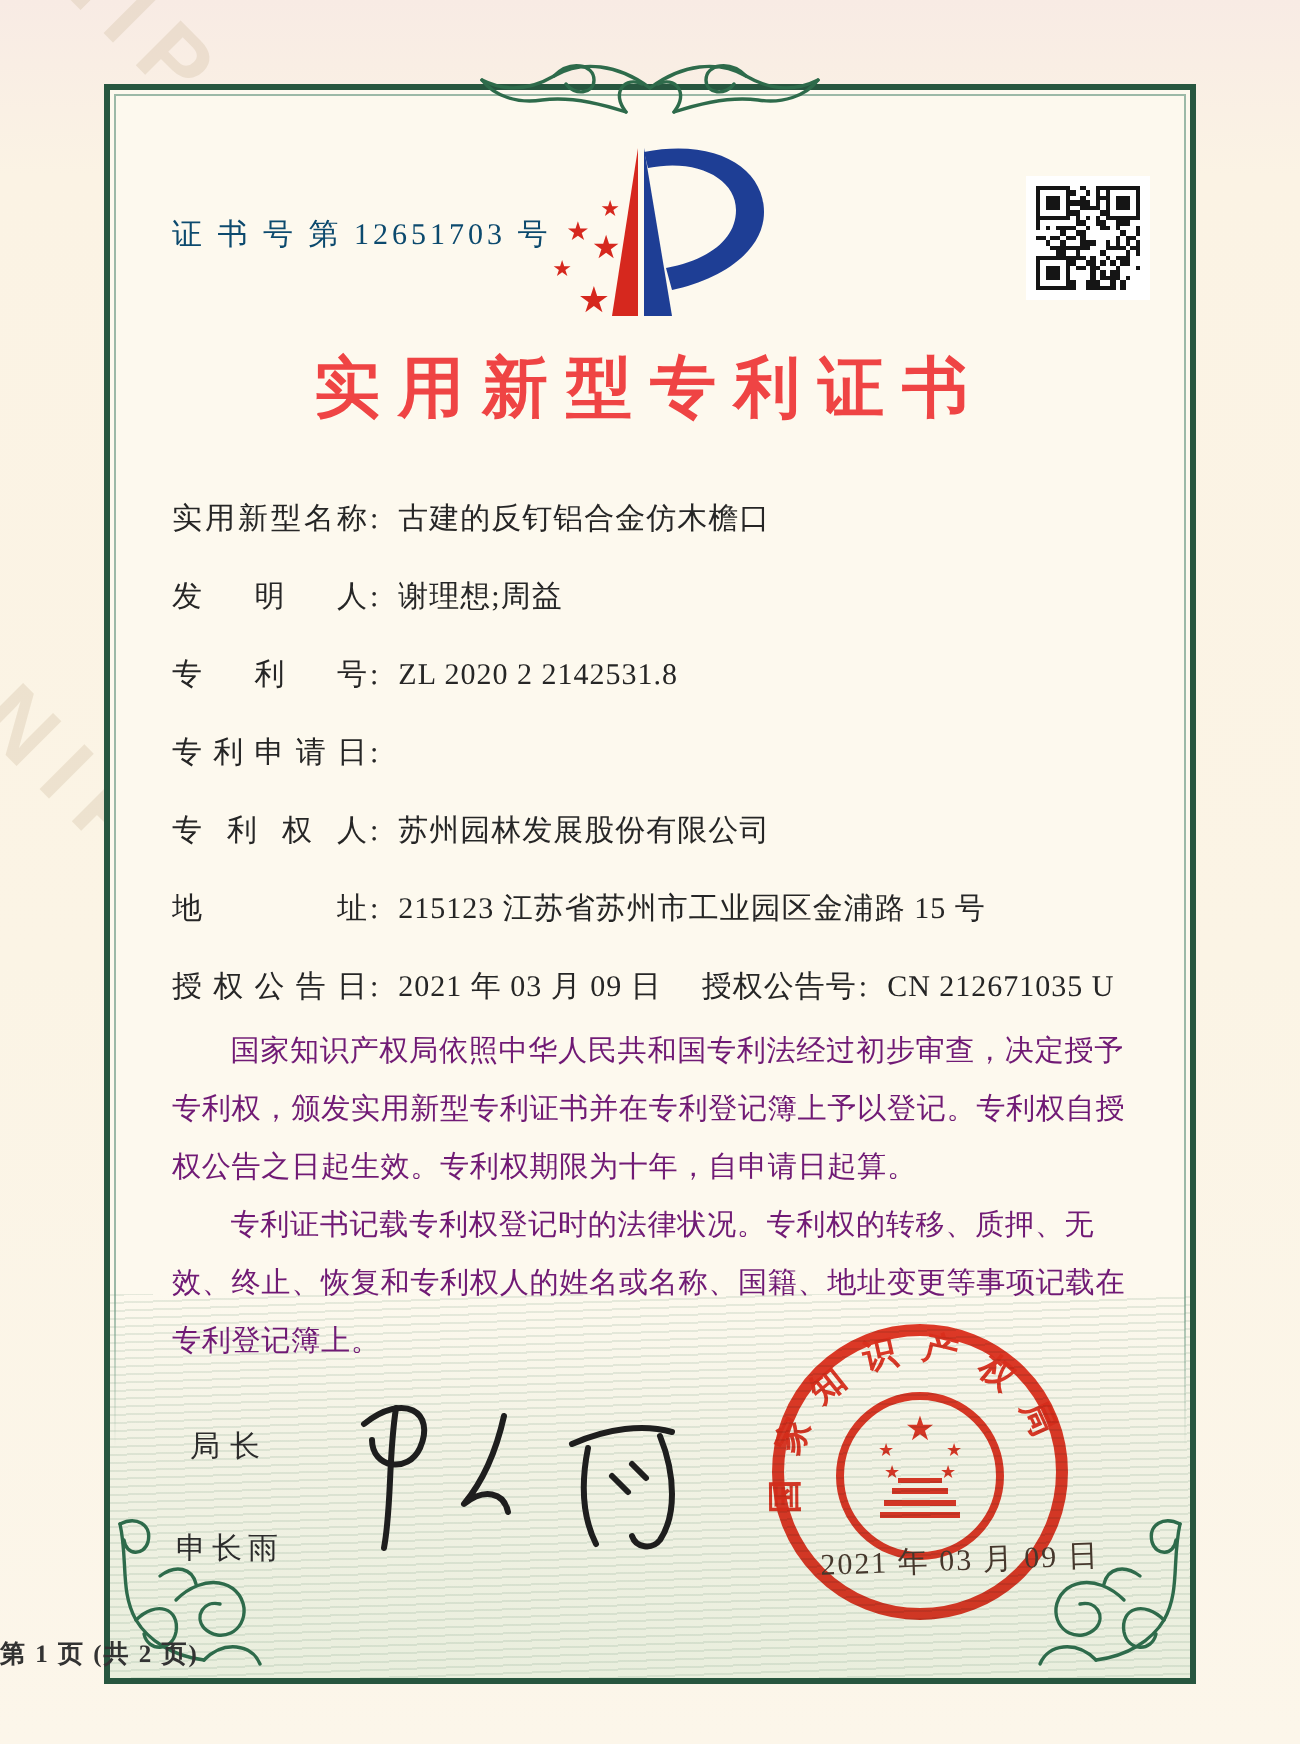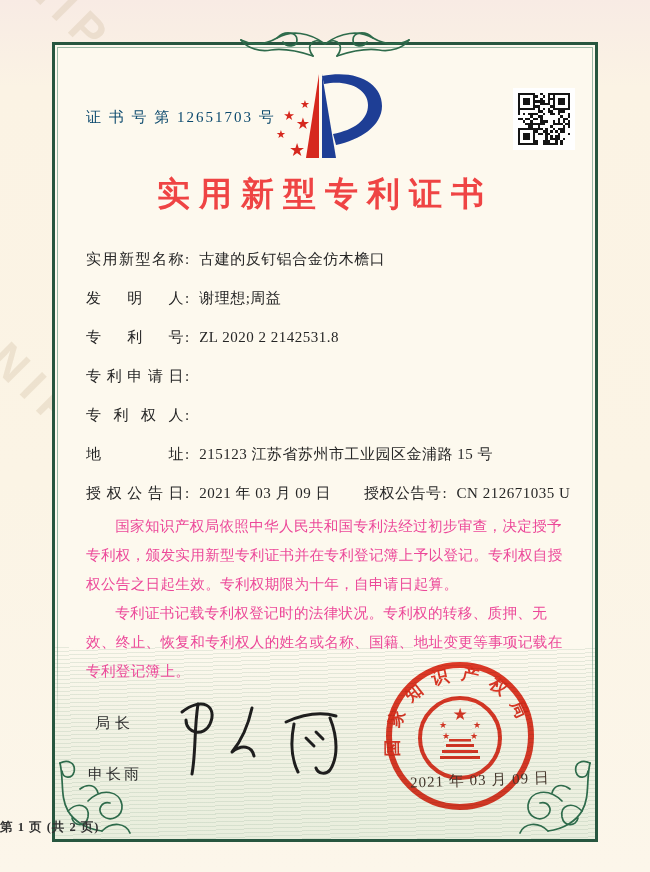--- a/index.html
+++ b/index.html
@@ -56,24 +56,24 @@
   .title {
     position:absolute; left:0; right:0; top:172px; text-align:center;
     font-size:33px; font-weight:bold; letter-spacing:9px; color:#ef4444; z-index:4;
   }
 
   .fields { position:absolute; left:86px; top:250px; width:486px; z-index:4; }
   .frow { display:flex; align-items:baseline; height:39px; font-size:15px; color:#262626; }
   .f-label { display:inline-block; width:98px; text-align:justify; text-align-last:justify; letter-spacing:0.5px; }
   .f-colon { margin:0 10px 0 1px; }
   .f-val { letter-spacing:0.5px; white-space:nowrap;text-align:right; }
-  .f-label2 { margin-left:33px; letter-spacing:0.5px; }
+  .f-label2 { margin-left:20px; letter-spacing:0.5px; }
 
   .bodytext { position:absolute; left:86px; top:512px; width:482px; z-index:4; }
-  .bodytext p { font-size:14.6px; line-height:29px; text-indent:2em; color:#ec4899; letter-spacing:0.3px; }
+  .bodytext p { font-size:14.6px; line-height:29px; text-indent:2em; color:#701a75; letter-spacing:0.3px; }
 
   .sig-block { position:absolute; left:88px; top:714px; z-index:6; font-family:"Liberation Sans",sans-serif; color:#2c2c2c; }
   .sig-title { font-size:15px; letter-spacing:5px;text-align:center; }
   .sig-name { font-size:15px; letter-spacing:3px; margin-top:32px; }
   .sig-script { position:absolute; left:168px; top:682px; z-index:6; }
   .sig-script svg path { stroke:#1e1e1e; fill:none; stroke-width:3; stroke-linecap:round; stroke-linejoin:round; }
 
   .seal { position:absolute; left:382px; top:658px; z-index:7; mix-blend-mode:multiply; }
   .seal-date {
     position:absolute; left:390px; top:771px; width:180px; text-align:center;
@@ -615,20 +615,21 @@
       <span class="f-colon">:</span>
     <span class="f-val">ZL 2020 2 2142531.8</span>
   </div>
   <div class="frow">
     <span class="f-label">专利申请日</span>
       <span class="f-colon">:</span>
   </div>
   <div class="frow">
     <span class="f-label">专利权人</span>
       <span class="f-colon">:</span>
+    <span class="f-val">苏州园林发展股份有限公司</span>
   </div>
   <div class="frow">
     <span class="f-label">地址</span>
       <span class="f-colon">:</span>
     <span class="f-val">215123 江苏省苏州市工业园区金浦路 15 号</span>
   </div>
   <div class="frow">
     <span class="f-label">授权公告日</span>
       <span class="f-colon">:</span>
     <span class="f-val">2021 年 03 月 09 日</span>

